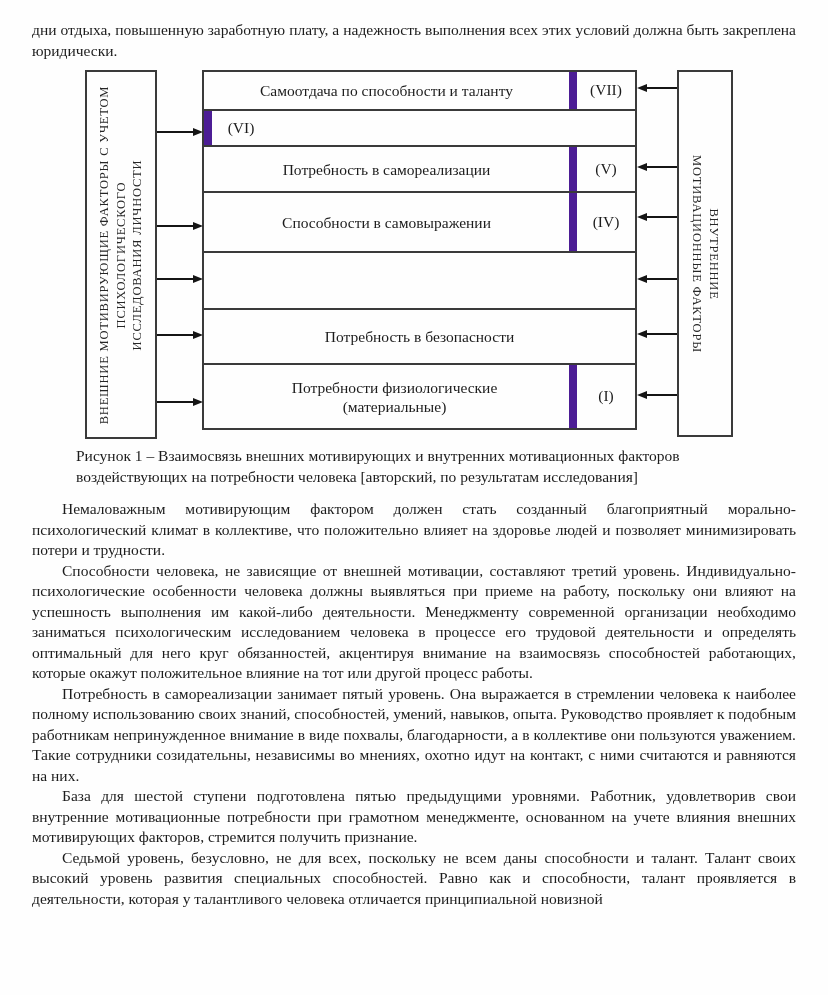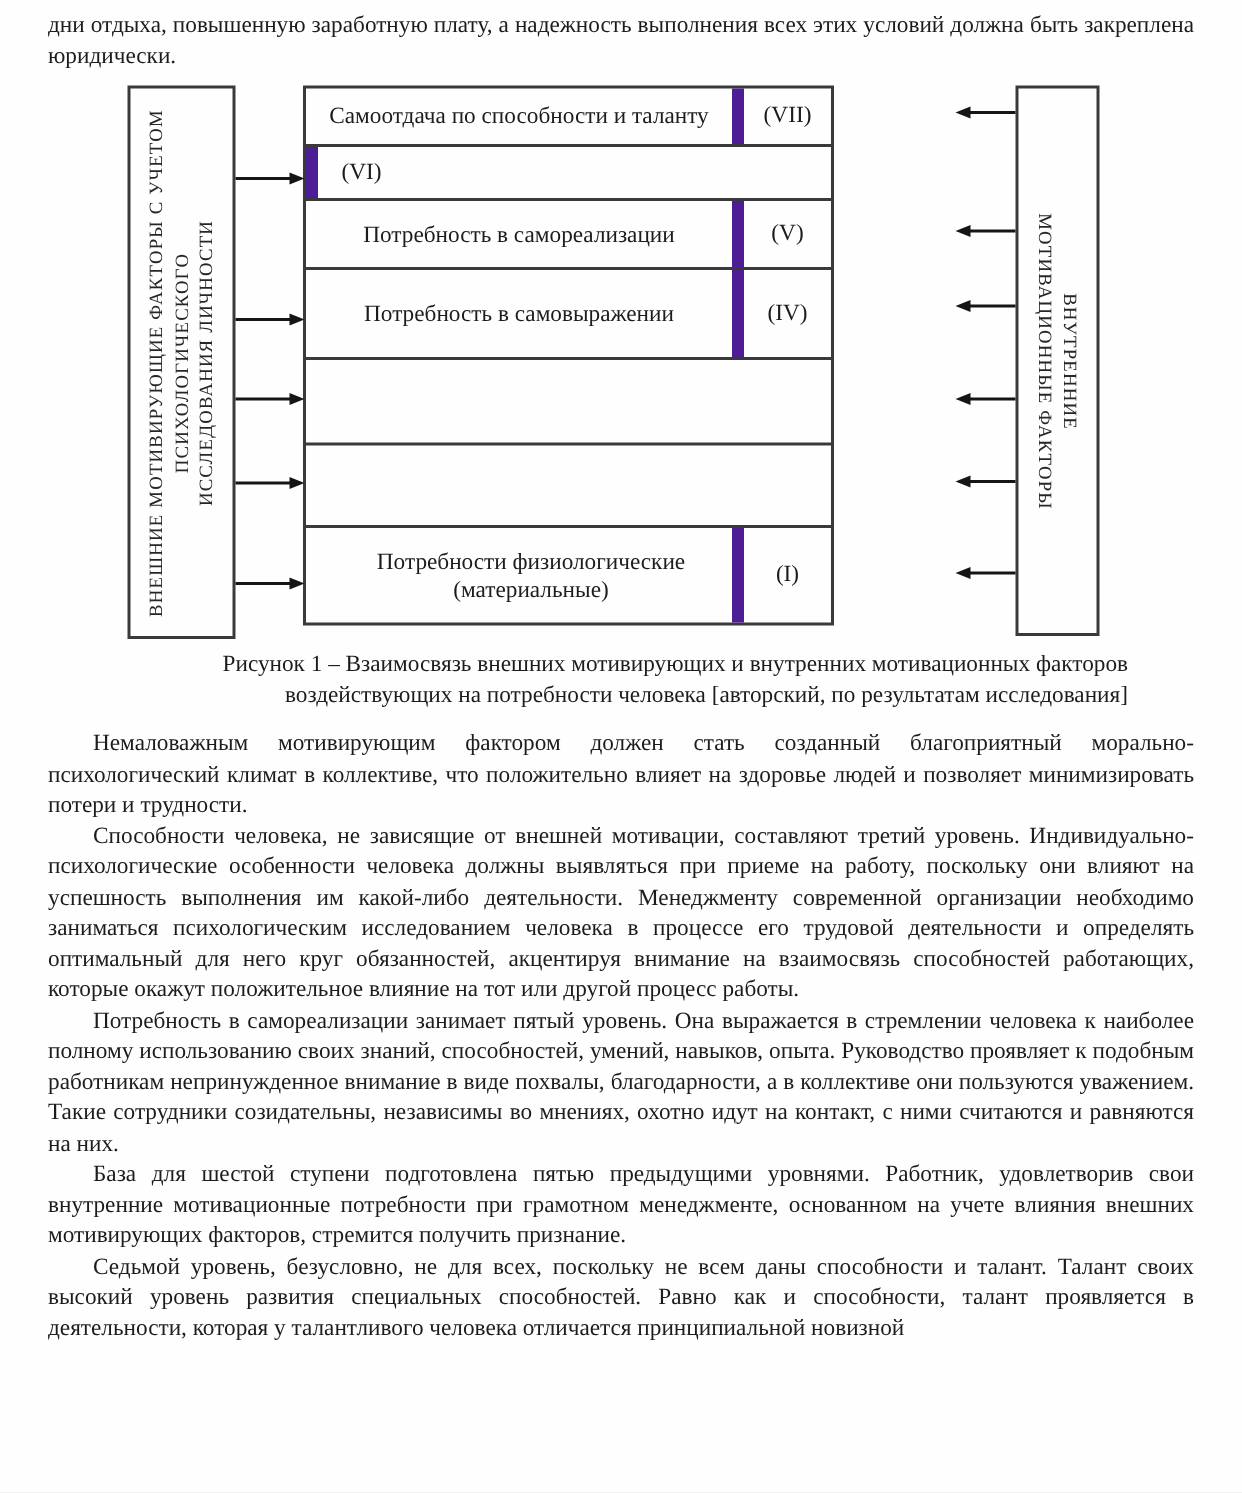--- a/index.html
+++ b/index.html
@@ -5,37 +5,37 @@
   html,body { margin:0; padding:0; background:#e8e8e8; }
   .page {
     position:relative; width:828px; height:995px; margin:0 auto;
     background:#fefefe; color:#1c1c1c;
     font-family:"Liberation Serif","DejaVu Serif",serif;
     font-size:15.5px; line-height:20.5px; overflow:hidden;
   }
   p { margin:0; }
   .textcol { margin:0 32px; text-align:justify; }
   .indent { text-indent:30px; }
-  .intro { padding-top:7px; }
+  .intro { padding-top:20px; }
 
   
   .diagram { position:relative; height:372px; margin-top:6px; }
   .sbox { position:absolute; border:2px solid #3a3a3a; box-sizing:border-box; background:#fefefe; }
   .sbox-left  { left:85px;  top:3px; width:72px; height:369px; }
   .sbox-right { left:677px; top:3px; width:56px; height:367px; }
   .rot {
     position:absolute; left:50%; top:50%;
     text-align:center; font-size:12.5px; line-height:16.5px;
     letter-spacing:0.8px; white-space:pre-line; color:#262626;
   }
   .sbox-left  .rot { width:365px; transform:translate(-50%,-50%) rotate(-90deg); }
   .sbox-right .rot { width:358px; transform:translate(-50%,-50%) rotate(90deg); }
 
   .dtable {
-    position:absolute; left:202px; top:3px; width:354px; height:360px;
+    position:absolute; left:202px; top:3px; width:435px; height:360px;
     border:2px solid #3a3a3a; box-sizing:border-box; background:#fefefe;
   }
   .drow { display:flex; box-sizing:border-box; border-bottom:2px solid #3a3a3a; }
   .drow:last-child { border-bottom:none;margin-left:16px; }
   .dlabel {
     flex:1; display:flex; align-items:center; justify-content:center;
     text-align:center; white-space:pre-line; line-height:19px; padding:0 4px;
   }
   .dnum {
     width:66px; box-sizing:border-box; border-left:8px solid #4c1d95;
@@ -45,21 +45,21 @@
   .ar { position:absolute; width:46px; height:8px; }
   .ar .shaft { position:absolute; top:3px; height:2px; background:#151515; }
   .ar .head  { position:absolute; top:0; width:0; height:0;
                border-top:4px solid transparent; border-bottom:4px solid transparent; }
   .ar-r .shaft { left:0; width:37px; }
   .ar-r .head  { left:36px; border-left:10px solid #151515; }
   .ar-l { width:41px; }
   .ar-l .shaft { left:8px; width:32px; }
   .ar-l .head  { left:0; border-right:10px solid #151515; }
 
-  .caption { margin:7px auto 12px; width:676px; text-align:right; }
+  .caption { margin:7px auto 12px; width:676px; text-align:left; }
 </style>
 </head>
 <body>
 
 <div class="page">
 
   <p class="textcol intro">дни отдыха, повышенную заработную плату, а надежность выполнения всех этих условий должна быть закреплена юридически.</p>
 
   <div class="diagram">
 
@@ -75,26 +75,27 @@
         <div class="dnum">(VII)</div>
       </div>
       <div class="drow" style="height:36px">
         <div class="dnum">(VI)</div>
       </div>
       <div class="drow" style="height:46px">
         <div class="dlabel">Потребность в самореализации</div>
         <div class="dnum">(V)</div>
       </div>
       <div class="drow" style="height:60px">
-        <div class="dlabel">Потребность в самовыражении</div>
+        <div class="dlabel">Способности в самовыражении</div>
         <div class="dnum">(IV)</div>
       </div>
       <div class="drow" style="height:57px">
       </div>
       <div class="drow" style="height:55px">
+        <div class="dlabel">Потребность в безопасности</div>
       </div>
       <div class="drow" style="height:63px">
         <div class="dlabel">Потребности физиологические
 (материальные)</div>
         <div class="dnum">(I)</div>
       </div>
     </div>
 
     <div class="sbox sbox-right">
       <div class="rot">ВНУТРЕННИЕ

